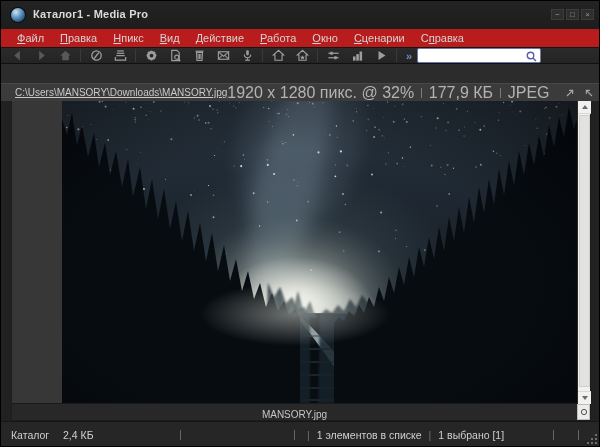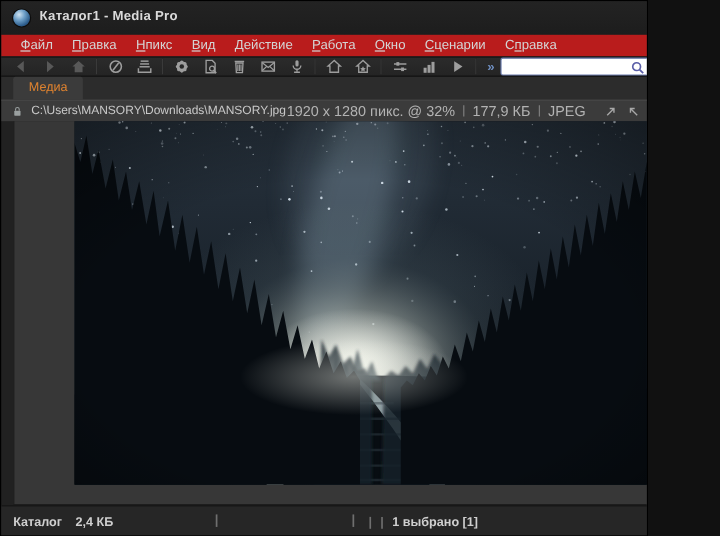--- a/index.html
+++ b/index.html
@@ -1,17 +1,17 @@
 <!DOCTYPE html>
 <html><head>
 <meta charset="utf-8">
 <style>
   html,body{margin:0;padding:0;background:#111;}
   *{box-sizing:border-box;font-family:"Liberation Sans",sans-serif;-webkit-font-smoothing:antialiased;}
-  .window{position:relative;width:540px;height:447px;background:#212121;overflow:hidden;border:1px solid #000;}
+  .window{position:relative;width:600px;height:447px;background:#212121;overflow:hidden;border:1px solid #000;}
 
   
   .titlebar{position:absolute;left:0;top:0;width:600px;height:28px;background:linear-gradient(#232323,#1d1d1d);}
   .app-icon{position:absolute;left:10px;top:7px;width:14px;height:14px;border-radius:50%;
     background:radial-gradient(circle at 35% 30%,#cfe3f2 0%,#6fa0c8 35%,#2d5d8c 70%,#15314f 100%);
     box-shadow:0 0 0 1px #0c0c0c;}
   .title-text{position:absolute;left:32px;top:7px;font-size:11px;font-weight:bold;color:#dadada;letter-spacing:.2px;}
   .winbtns{position:absolute;right:7px;top:8px;display:flex;gap:2px;}
   .winbtn{width:13px;height:11px;background:#2e2e2e;border:1px solid #3c3c3c;color:#9a9a9a;
     font-size:8px;line-height:9px;text-align:center;cursor:default;}
@@ -37,23 +37,23 @@
 
   
   .tabbar{position:absolute;left:0;top:63px;width:600px;height:19px;background:#2c2c2c;
     display:flex;align-items:flex-end;padding-left:10px;}
   .tab{padding:3px 13px 4px 13px;font-size:10.5px;color:#a6a6a6;white-space:nowrap;}
   .tab.active{background:#3b3b3b;color:#e0832f;border-radius:2px 2px 0 0;}
 
   
   .pathbar{position:absolute;left:0;top:82px;width:600px;height:18px;background:#3b3b3b;
     border-top:1px solid #484848;display:flex;align-items:center;padding:0 4px 0 8px;}
-  .path-text{font-size:10px;color:#c9c9c9;margin-left:6px;white-space:nowrap;}
+  .path-text{font-size:10px;color:#c9c9c9;margin-left:6px;white-space:nowrap;text-decoration:underline;}
   .path-right{margin-left:auto;display:flex;align-items:center;gap:6px;}
-  .info-text{font-size:12px;color:#b3b3b3;white-space:nowrap;text-align:center;}
+  .info-text{font-size:16px;color:#b3b3b3;white-space:nowrap;text-align:center;}
   .info-sep{font-size:10px;color:#8a8a8a;}
   .pb-icon{width:13px;height:14px;display:flex;align-items:center;justify-content:center;}
 
   
   .media-panel{position:absolute;left:10px;top:100px;width:580px;height:320px;background:#373737;
     border:1px solid #1d1d1d;border-top:none;}
   .photo{position:absolute;left:50px;top:0;width:517px;height:303px;overflow:hidden;background:#10161c;}
   .caption-bar{position:absolute;left:0;bottom:0;width:565px;height:17px;background:#282828;
     border-top:1px solid #1a1a1a;text-align:center;}
   .caption-bar span{font-size:10px;color:#c6c6c6;line-height:17px;}
@@ -63,21 +63,21 @@
   .vs-btn{position:absolute;left:0;width:13px;height:13px;background:#f1f1ef;display:flex;align-items:center;justify-content:center;}
   .vs-up{top:0;border-bottom:1px solid #d8d8d6;}
   .vs-down{bottom:0;border-top:1px solid #d8d8d6;}
   .vs-thumb{position:absolute;left:1px;top:14px;width:11px;height:272px;background:#e2e2e0;border:1px solid #cfcfcd;}
   .tri-up{width:0;height:0;border-left:3px solid transparent;border-right:3px solid transparent;border-bottom:4px solid #6a6a6a;}
   .tri-down{width:0;height:0;border-left:3px solid transparent;border-right:3px solid transparent;border-top:4px solid #6a6a6a;}
   .corner-btn{position:absolute;right:0;bottom:0;width:13px;height:16px;background:#ececea;border:1px solid #bdbdbb;
     display:flex;align-items:center;justify-content:center;}
 
   
-  .statusbar{position:absolute;left:0;top:420px;width:600px;height:27px;background:#262626;border-top:1px solid #151515;font-weight:bold;}
+  .statusbar{position:absolute;left:0;top:420px;width:600px;height:27px;background:#262626;border-top:1px solid #151515;}
   .sb-text{position:absolute;top:7px;font-size:10.5px;color:#cfcfcf;white-space:nowrap;}
   .sb-sep{position:absolute;top:6px;font-size:11px;color:#6f6f6f;}
   .sb-cluster{position:absolute;left:306px;top:7px;display:flex;gap:7px;font-size:10.5px;color:#cfcfcf;white-space:nowrap;}
   .sb-cluster .pipe{color:#6f6f6f;}
   .grip{position:absolute;right:3px;bottom:3px;}
 </style>
 </head>
 <body>
 
 <div class="window">
@@ -211,21 +211,20 @@
     <span class="searchbox">
       <input value="" placeholder="" style="">
       <svg width="13" height="13" viewBox="0 0 16 16">
           <circle cx="6.8" cy="6.8" r="4" fill="none" stroke="#5b5fa8" stroke-width="1.7"></circle>
           <line x1="9.8" y1="9.8" x2="13.5" y2="13.5" stroke="#5b5fa8" stroke-width="1.9"></line>
         </svg>
     </span>
   </div>
 
   <div class="tabbar">
-    <span class="tab active">Медиа</span>
   </div>
 
   <div class="pathbar">
     <svg width="11" height="12" viewBox="0 0 16 16">
         <rect x="4.2" y="7" width="7.6" height="6" rx="0.8" fill="#9aa0a0"></rect>
         <path d="M5.8 7 V5.3 a2.2 2.2 0 0 1 4.4 0 V7" fill="none" stroke="#9aa0a0" stroke-width="1.3"></path>
       </svg>
     <span class="path-text">C:\Users\MANSORY\Downloads\MANSORY.jpg</span>
     <div class="path-right">
       <span class="info-text">1920 x 1280 пикс. @ 32%</span>
@@ -578,35 +577,39 @@
     <div class="vscroll">
       <div class="vs-thumb"></div>
       <div class="vs-btn vs-up">
           <div class="tri-up"></div>
         </div>
       <div class="vs-btn vs-down">
           <div class="tri-down"></div>
         </div>
     </div>
 
+    <div class="caption-bar">
+      <span>MANSORY.jpg</span>
+    </div>
 
     <div class="corner-btn">
       <svg width="10" height="10" viewBox="0 0 16 16">
           <circle cx="8" cy="8" r="4.2" fill="none" stroke="#555" stroke-width="1.6"></circle>
         </svg>
     </div>
   </div>
 
   <div class="statusbar">
     <span class="sb-text" style="left:10px">Каталог</span>
     <span class="sb-text" style="left:62px">2,4 КБ</span>
     <span class="sb-sep" style="left:178px">|</span>
     <span class="sb-sep" style="left:292px">|</span>
     <span class="sb-cluster">
       <span class="pipe">|</span>
+      <span>1 элементов в списке</span>
       <span class="pipe">|</span>
       <span>1 выбрано [1]</span>
     </span>
     <span class="sb-sep" style="left:551px">|</span>
     <span class="sb-sep" style="left:576px">|</span>
     <svg class="grip" width="11" height="11" viewBox="0 0 11 11">
       <g fill="#6e6e6e">
           <rect x="8" y="0" width="2" height="2"></rect>
           <rect x="4" y="4" width="2" height="2"></rect>
           <rect x="8" y="4" width="2" height="2"></rect>

